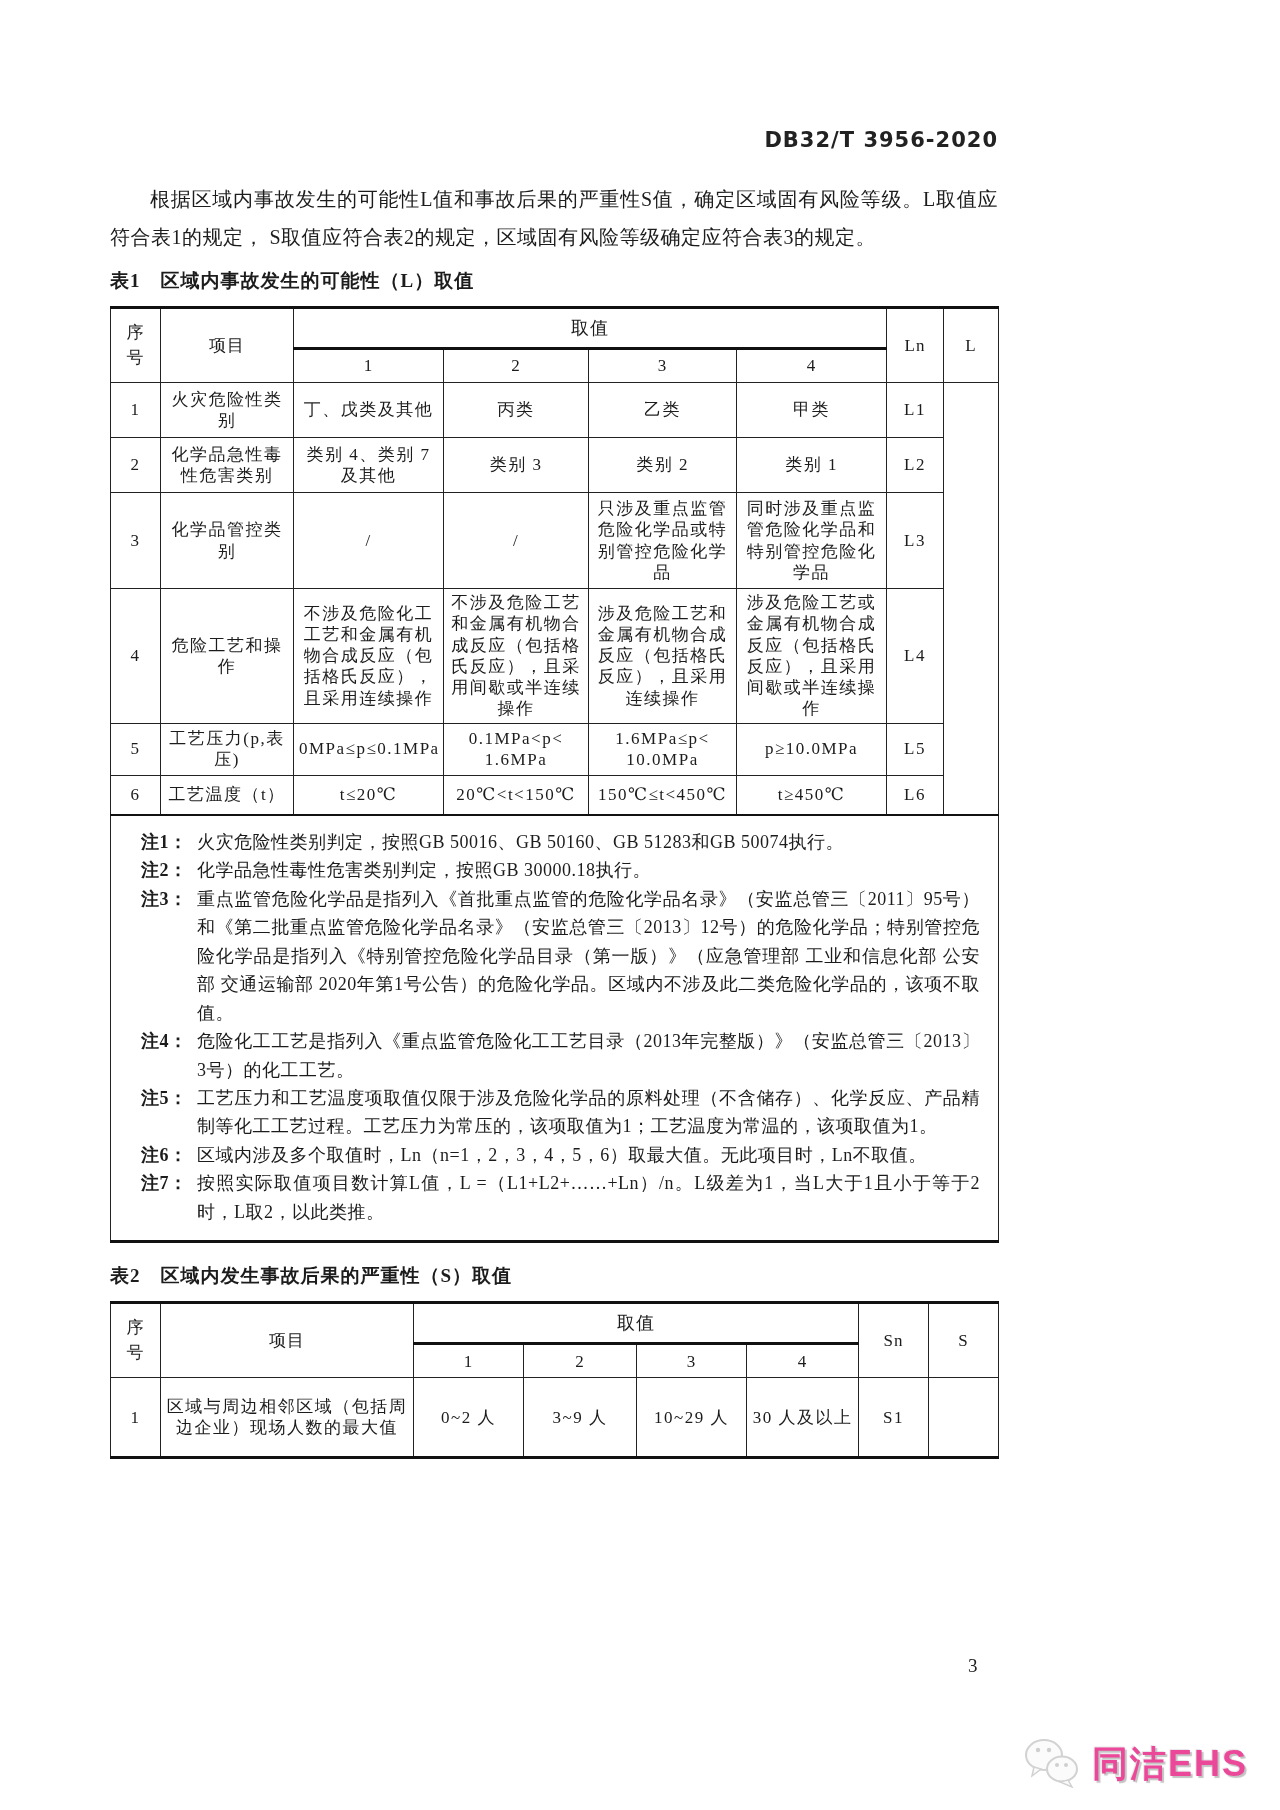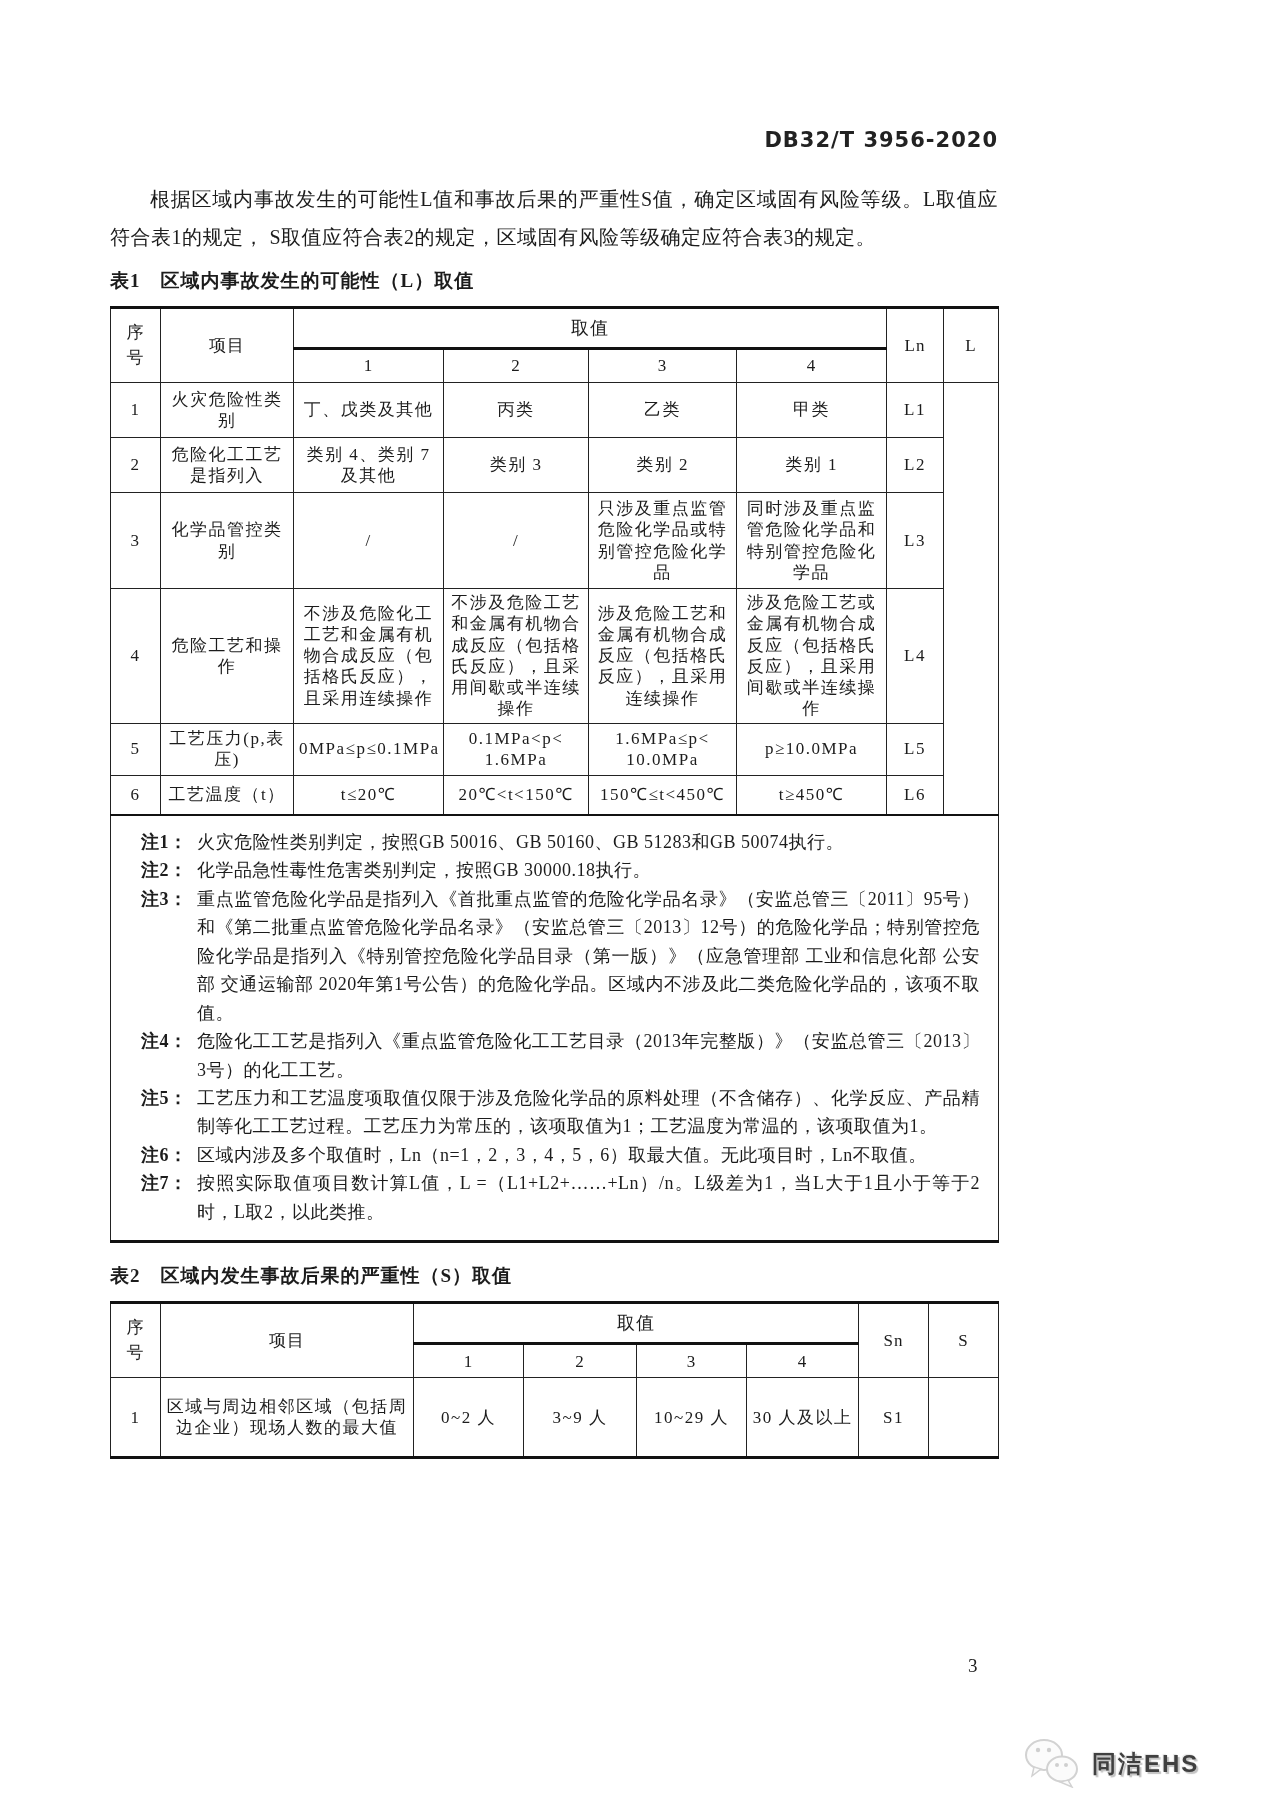--- a/index.html
+++ b/index.html
@@ -11,42 +11,42 @@
   .doc-number{
     margin-top:128px;text-align:right;font-size:21px;font-weight:700;letter-spacing:1px;
     font-family:"DejaVu Sans","Liberation Sans",sans-serif;color:#222;
   }
   .section-heading{margin-top:22px;font-size:21px;font-weight:700;letter-spacing:1px;}
   .section-heading .num{margin-right:24px;}
   .intro{margin:28px 0 0 0;font-size:20px;line-height:38px;text-align:justify;text-indent:2em;letter-spacing:0.5px;}
   .caption{margin-top:12px;text-align:left;font-size:19px;font-weight:700;letter-spacing:1px;}
   .caption.c2{margin-top:20px;}
   table{border-collapse:collapse;table-layout:fixed;width:888px;margin-top:12px;
-        border-top:3px solid #111;border-bottom:3px solid #111;font-family:Liberation Serif, serif;}
+        border-top:3px solid #111;border-bottom:3px solid #111;}
   th,td{border:1px solid #222;font-weight:400;text-align:center;vertical-align:middle;
         padding:3px 5px;font-size:17px;line-height:1.25;letter-spacing:1.5px;}
   thead th{letter-spacing:1px;}
   th.quzhi{border-bottom:3px solid #111;height:32px;font-size:18px;}
   tr.hrB th{height:26px;font-size:17px;}
   .stack{display:inline-block;width:1.1em;line-height:1.45;}
   .t1 col.c1{width:50px}.t1 col.c2{width:133px}.t1 col.c3{width:150px}.t1 col.c4{width:145px}
   .t1 col.c5{width:148px}.t1 col.c6{width:150px}.t1 col.c7{width:57px}.t1 col.c8{width:55px}
   .t2 col.c1{width:50px}.t2 col.c2{width:253px}.t2 col.c3{width:110px}.t2 col.c4{width:113px}
   .t2 col.c5{width:110px}.t2 col.c6{width:112px}.t2 col.c7{width:70px}.t2 col.c8{width:70px}
   tr.r1{height:55px}tr.r2{height:55px}tr.r3{height:96px}tr.r4{height:126px}tr.r5{height:52px}tr.r6{height:40px}
   tr.t2r1{height:80px}
   td.notes-cell{border-top:2px solid #111;text-align:left;padding:12px 18px 14px 30px;letter-spacing:0.5px;}
   .note{display:flex;font-size:18px;line-height:1.58;text-align:justify;}
   .note .lbl{flex:0 0 56px;font-weight:700;}
   .note .txt{flex:1;}
   .page-number{position:absolute;left:968px;top:1655px;font-size:19px;color:#222;}
   .watermark{position:absolute;left:1022px;top:1736px;display:flex;align-items:center;gap:10px;}
   .watermark .wm-text{
-    font-family:"Liberation Sans","DejaVu Sans",sans-serif;font-size:24px;font-weight:700;letter-spacing:2px;
-    color:#404040;text-shadow:2px 2px 1px #c3c3c3,-1px -1px 1px #e6e6e6;
+    font-family:"Liberation Sans","DejaVu Sans",sans-serif;font-size:36px;font-weight:700;letter-spacing:2px;
+    color:#ec4899;text-shadow:2px 2px 1px #c3c3c3,-1px -1px 1px #e6e6e6;
   }
 </style>
 </head>
 <body>
 
 <div class="content">
 
   <div class="doc-number">DB32/T 3956-2020</div>
 
 
@@ -86,21 +86,21 @@
         <td>火灾危险性类别</td>
         <td>丁、戊类及其他</td>
         <td>丙类</td>
         <td>乙类</td>
         <td>甲类</td>
         <td>L1</td>
         <td rowspan="6"></td>
       </tr>
       <tr class="r2">
         <td>2</td>
-        <td>危险化工工艺是指列入</td>
+        <td>化学品急性毒性危害类别</td>
         <td>类别 4、类别 7 及其他</td>
         <td>类别 3</td>
         <td>类别 2</td>
         <td>类别 1</td>
         <td>L2</td>
       </tr>
       <tr class="r3">
         <td>3</td>
         <td>化学品管控类别</td>
         <td>/</td>

